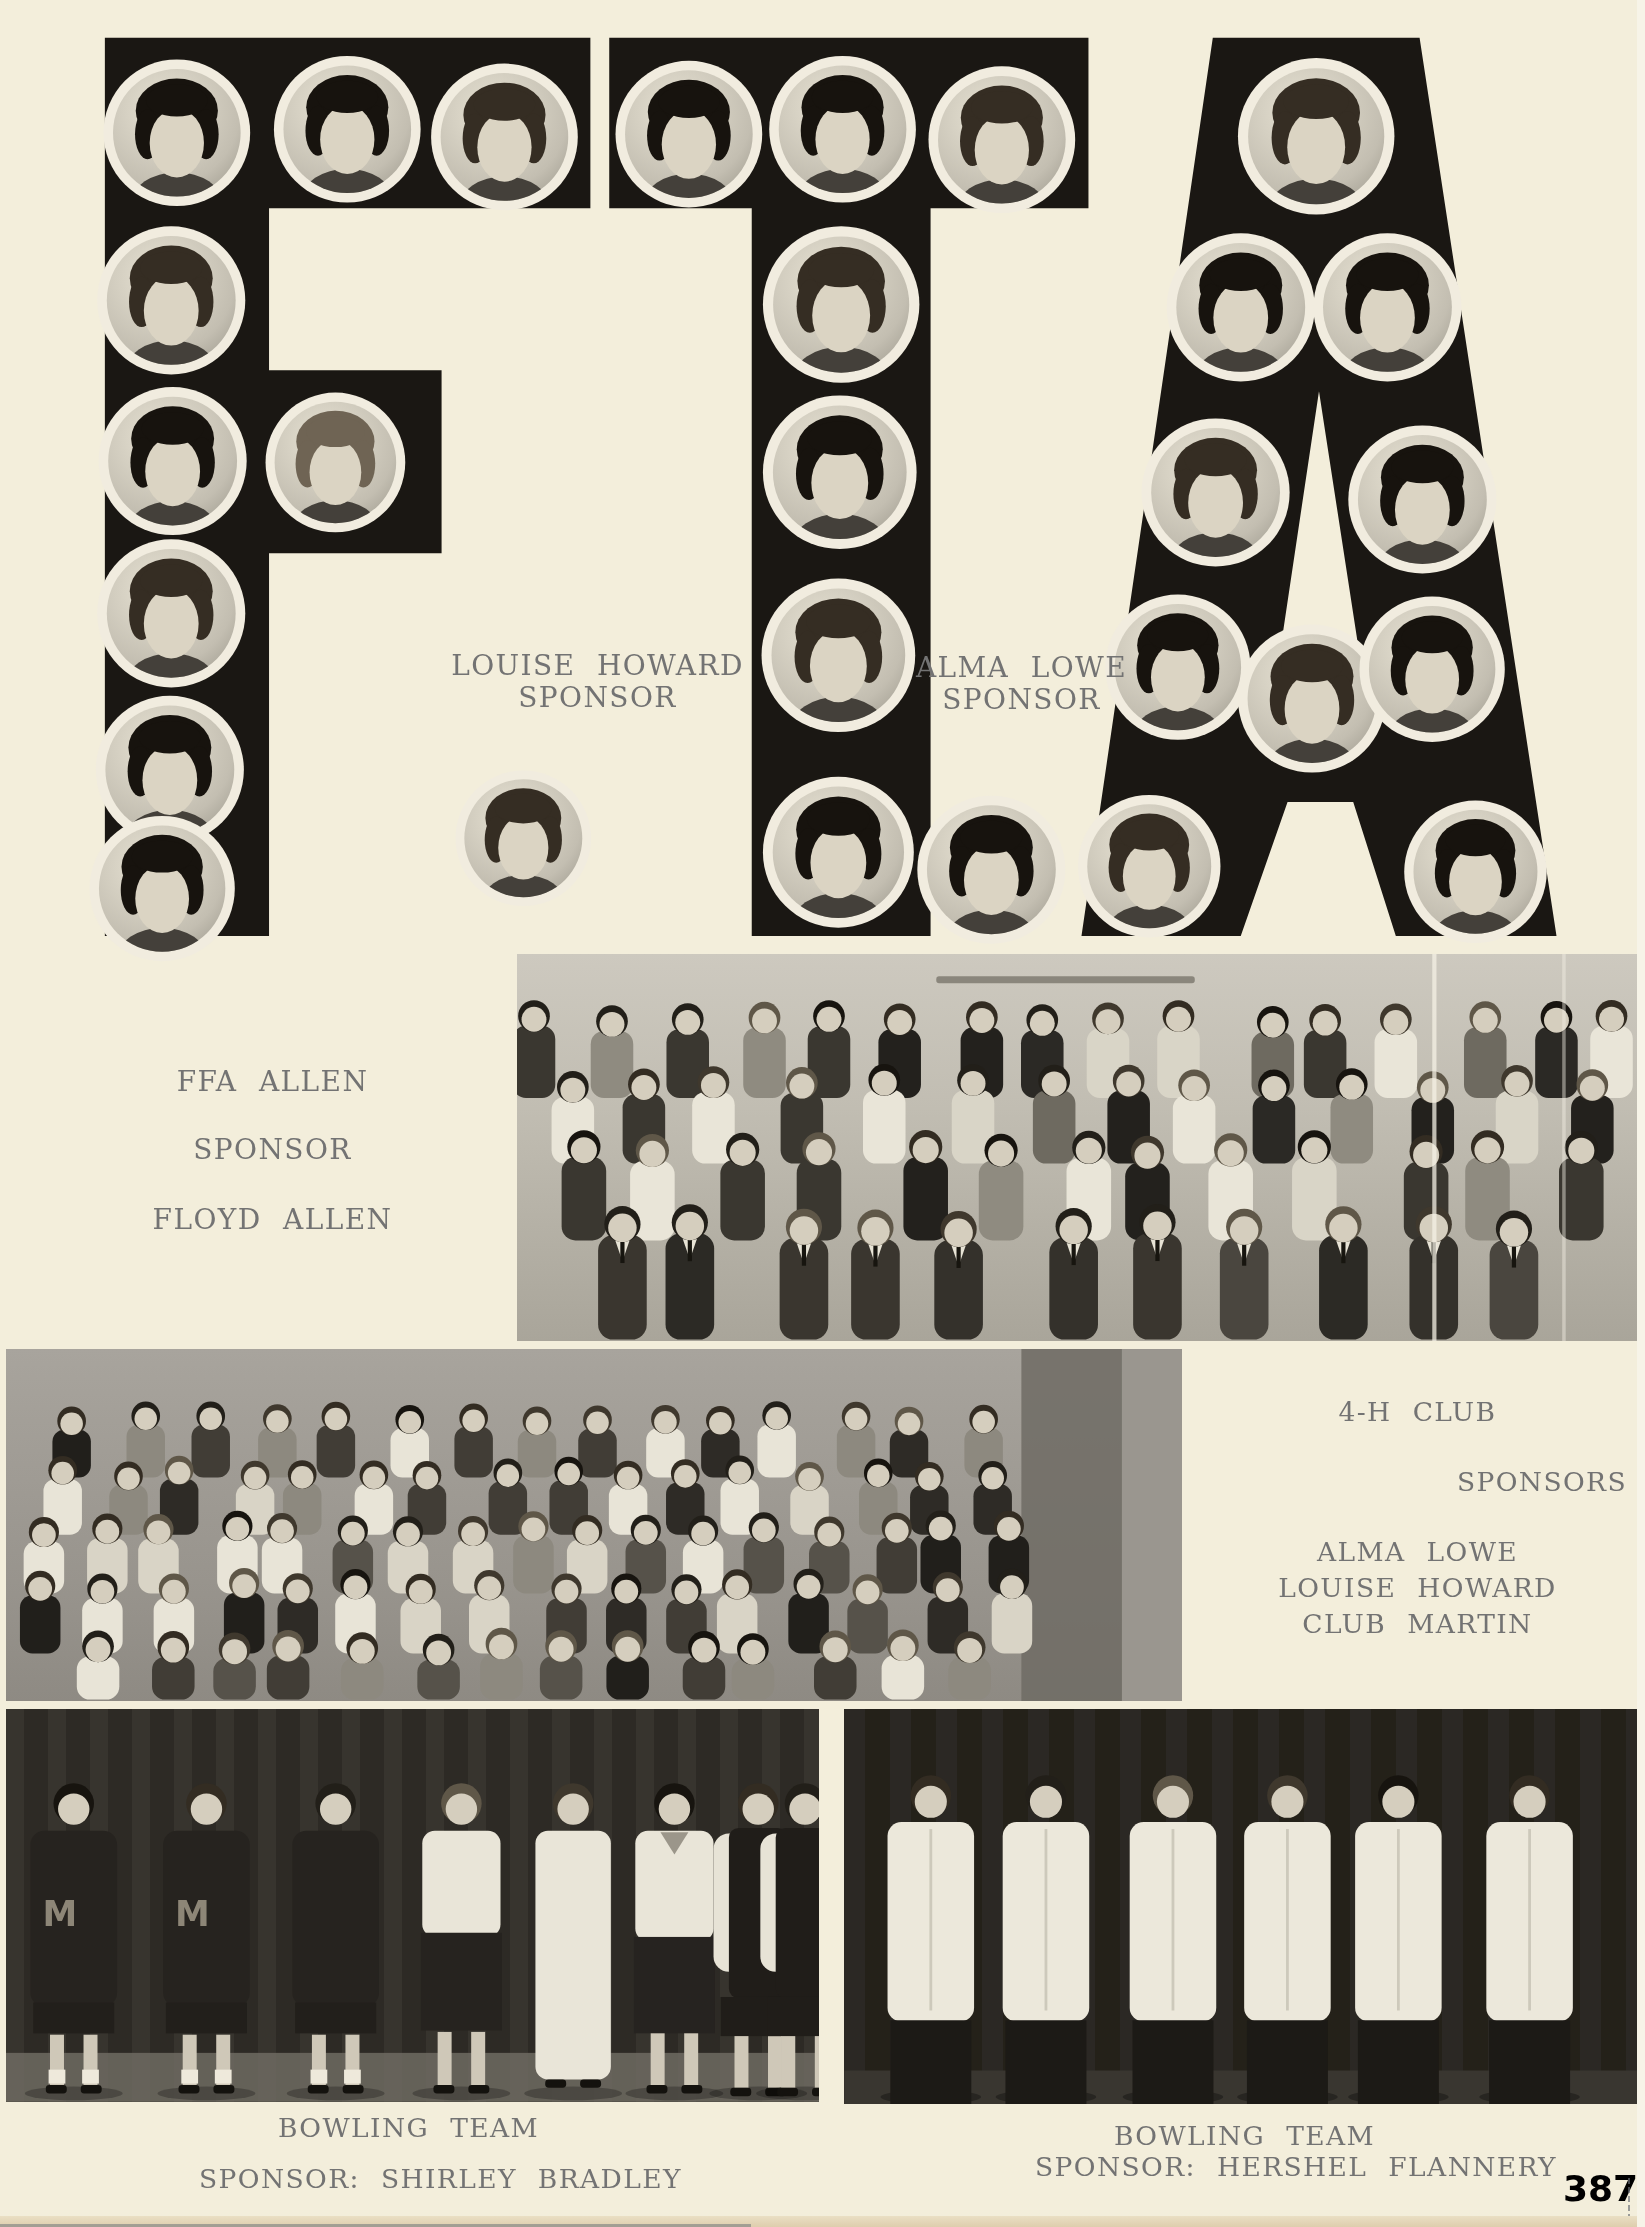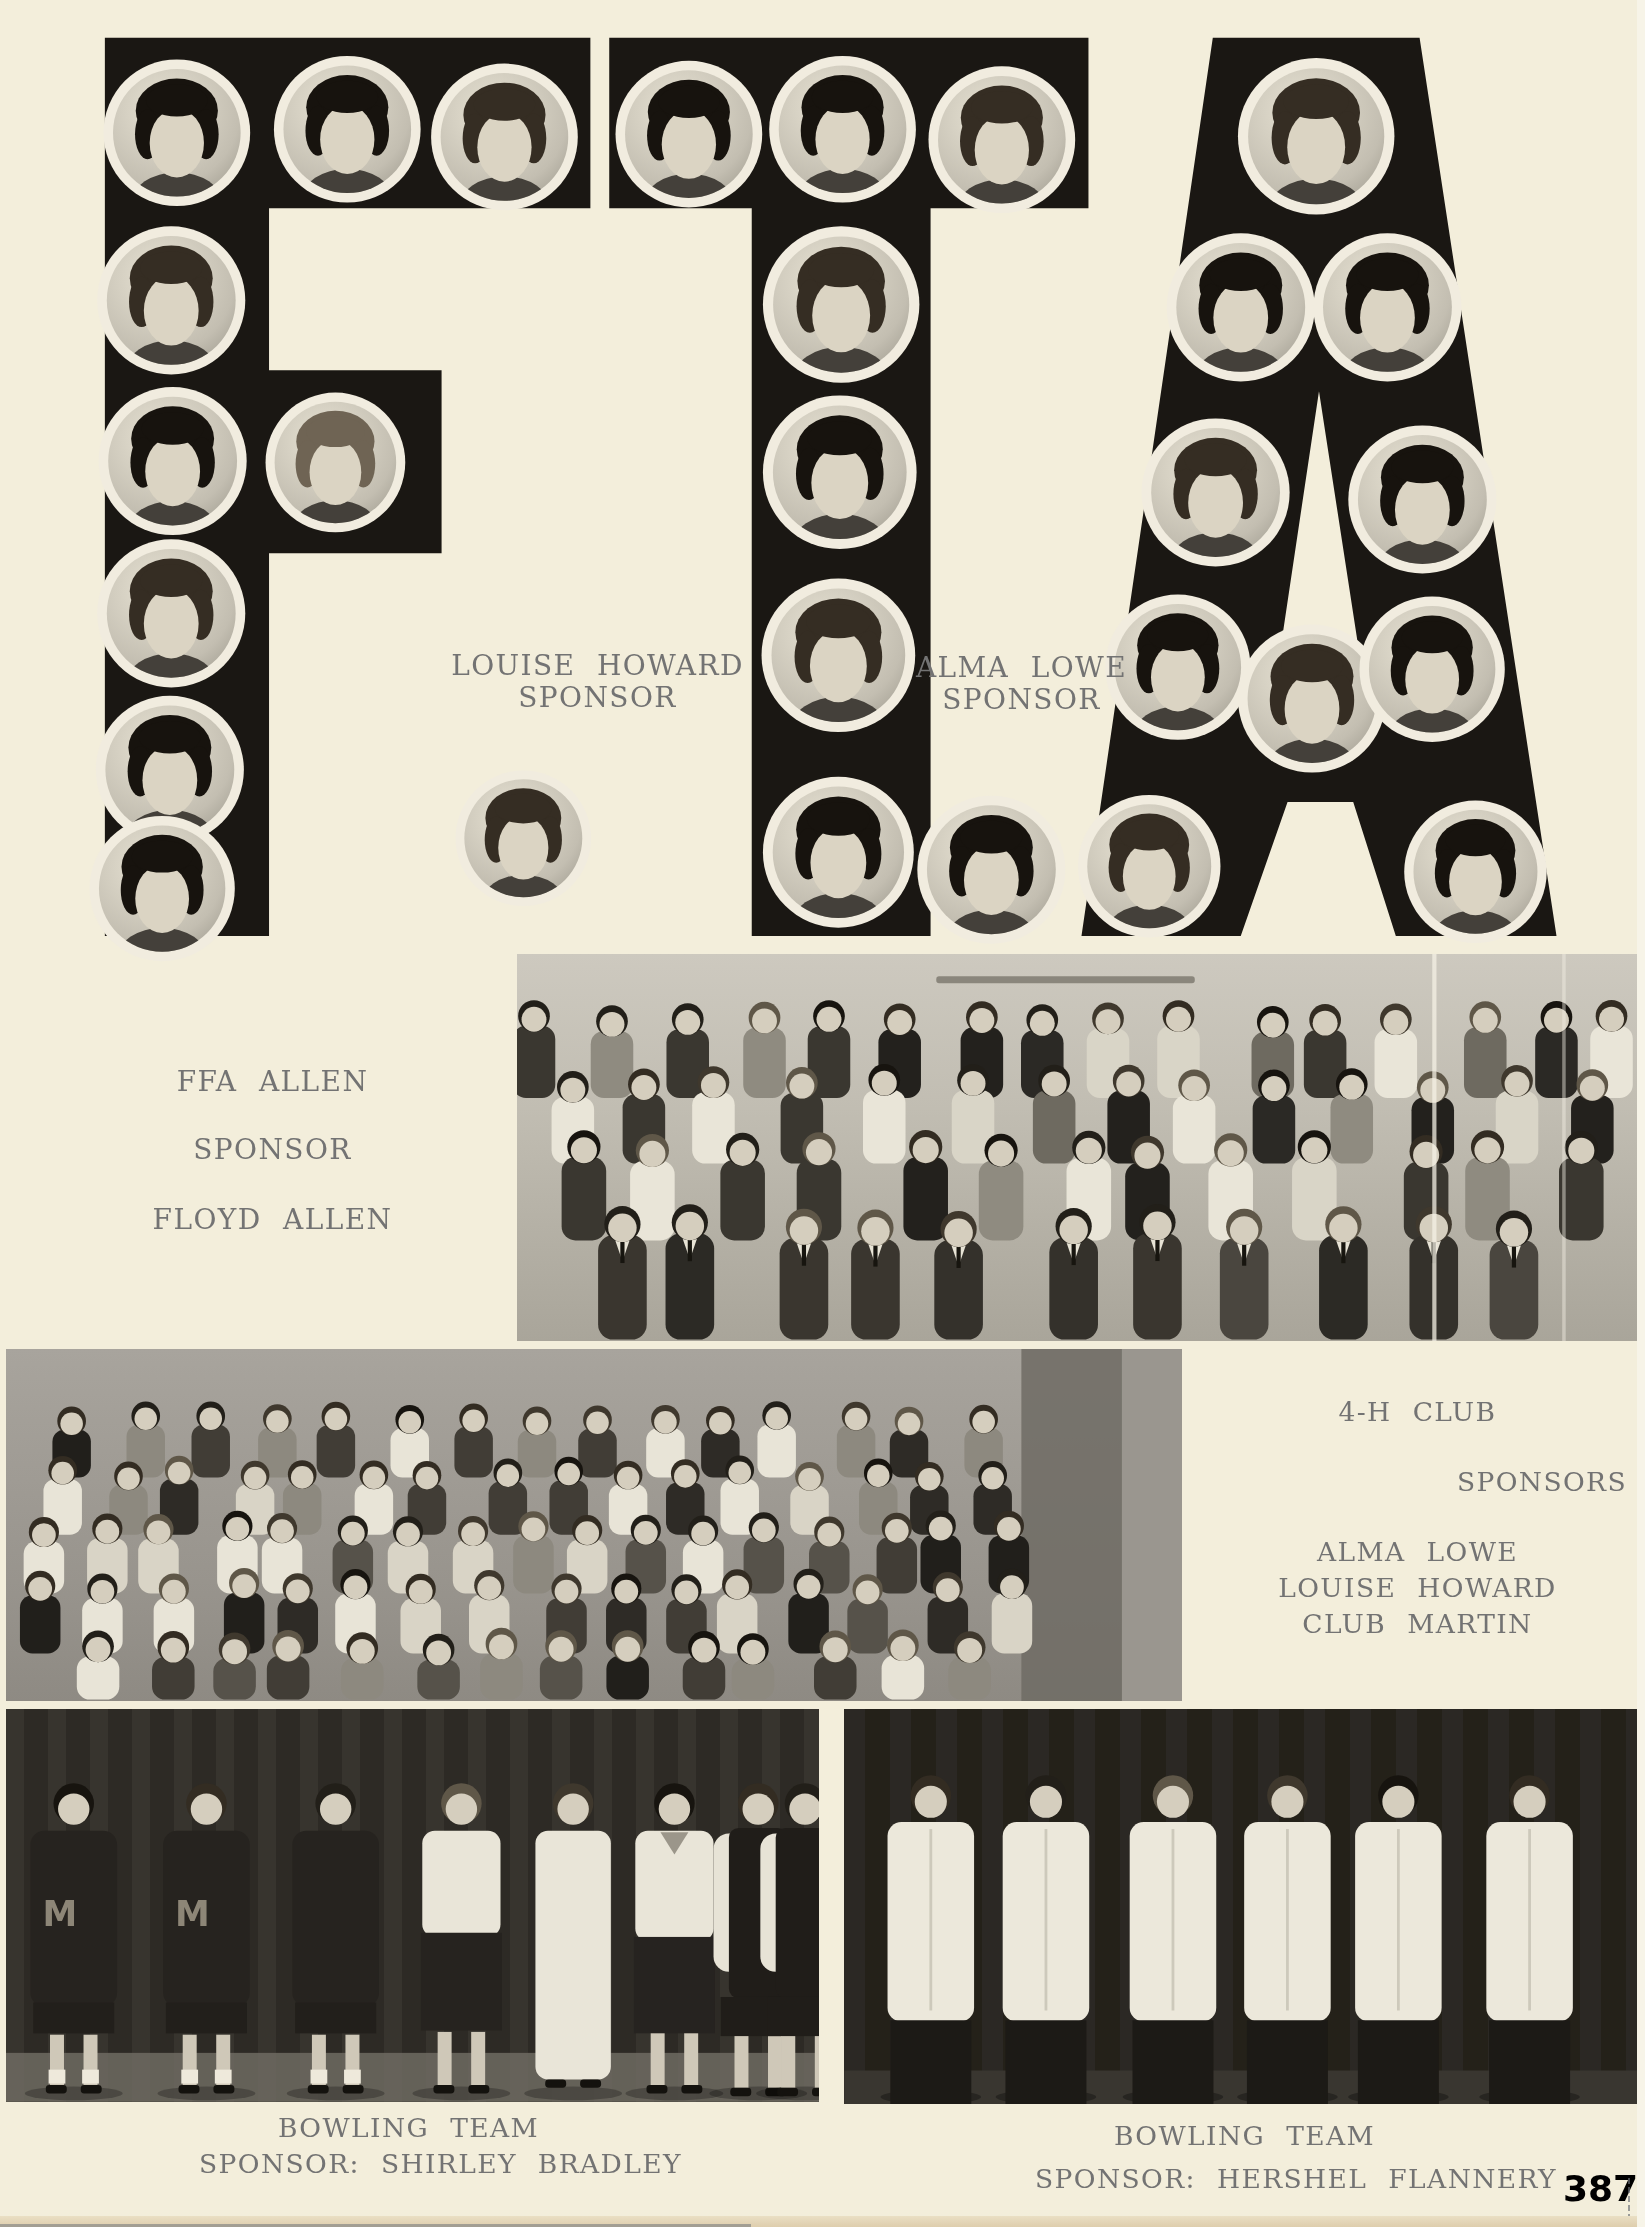--- a/index.html
+++ b/index.html
@@ -29,25 +29,25 @@
 
   .cap-4h{left:1208px;top:1398px;width:419px;font-size:26.5px;}
   .cap-4h div{line-height:28px;}
   .cap-4h .l2{margin-top:42px;text-align:right;}
   .cap-4h .l3{margin-top:42px;}
   .cap-4h .l4{margin-top:7.7px;}
   .cap-4h .l5{margin-top:8.4px;}
 
   .cap-bl{left:199px;top:2113px;width:419px;font-size:26.5px;}
   .cap-bl div{line-height:29px;}
-  .cap-bl .l2{margin-top:7px;}
+  .cap-bl .l2{margin-top:22px;}
 
   .cap-br{left:1035px;top:2121px;width:419px;font-size:26.5px;}
   .cap-br div{line-height:29px;}
-  .cap-br .l2{margin-top:14px;}
+  .cap-br .l2{margin-top:2px;}
 
   .photo{overflow:hidden;}
   .photo svg{position:absolute;left:0;top:0;}
 
   .photo-ffa{left:517px;top:954px;width:1125px;height:387px;
     background:linear-gradient(180deg,#cdc9bf 0%,#c1bdb2 40%,#a9a59a 100%);}
   .photo-4h{left:5.6px;top:1349px;width:1176px;height:352px;
     background:linear-gradient(180deg,#a8a49d 0%,#97938c 70%,#8e8a83 100%);}
   .photo-bl{left:5.6px;top:1709px;width:813px;height:393px;
     background:repeating-linear-gradient(90deg,#37342e 0 18px,#2d2a25 18px 42px);}

